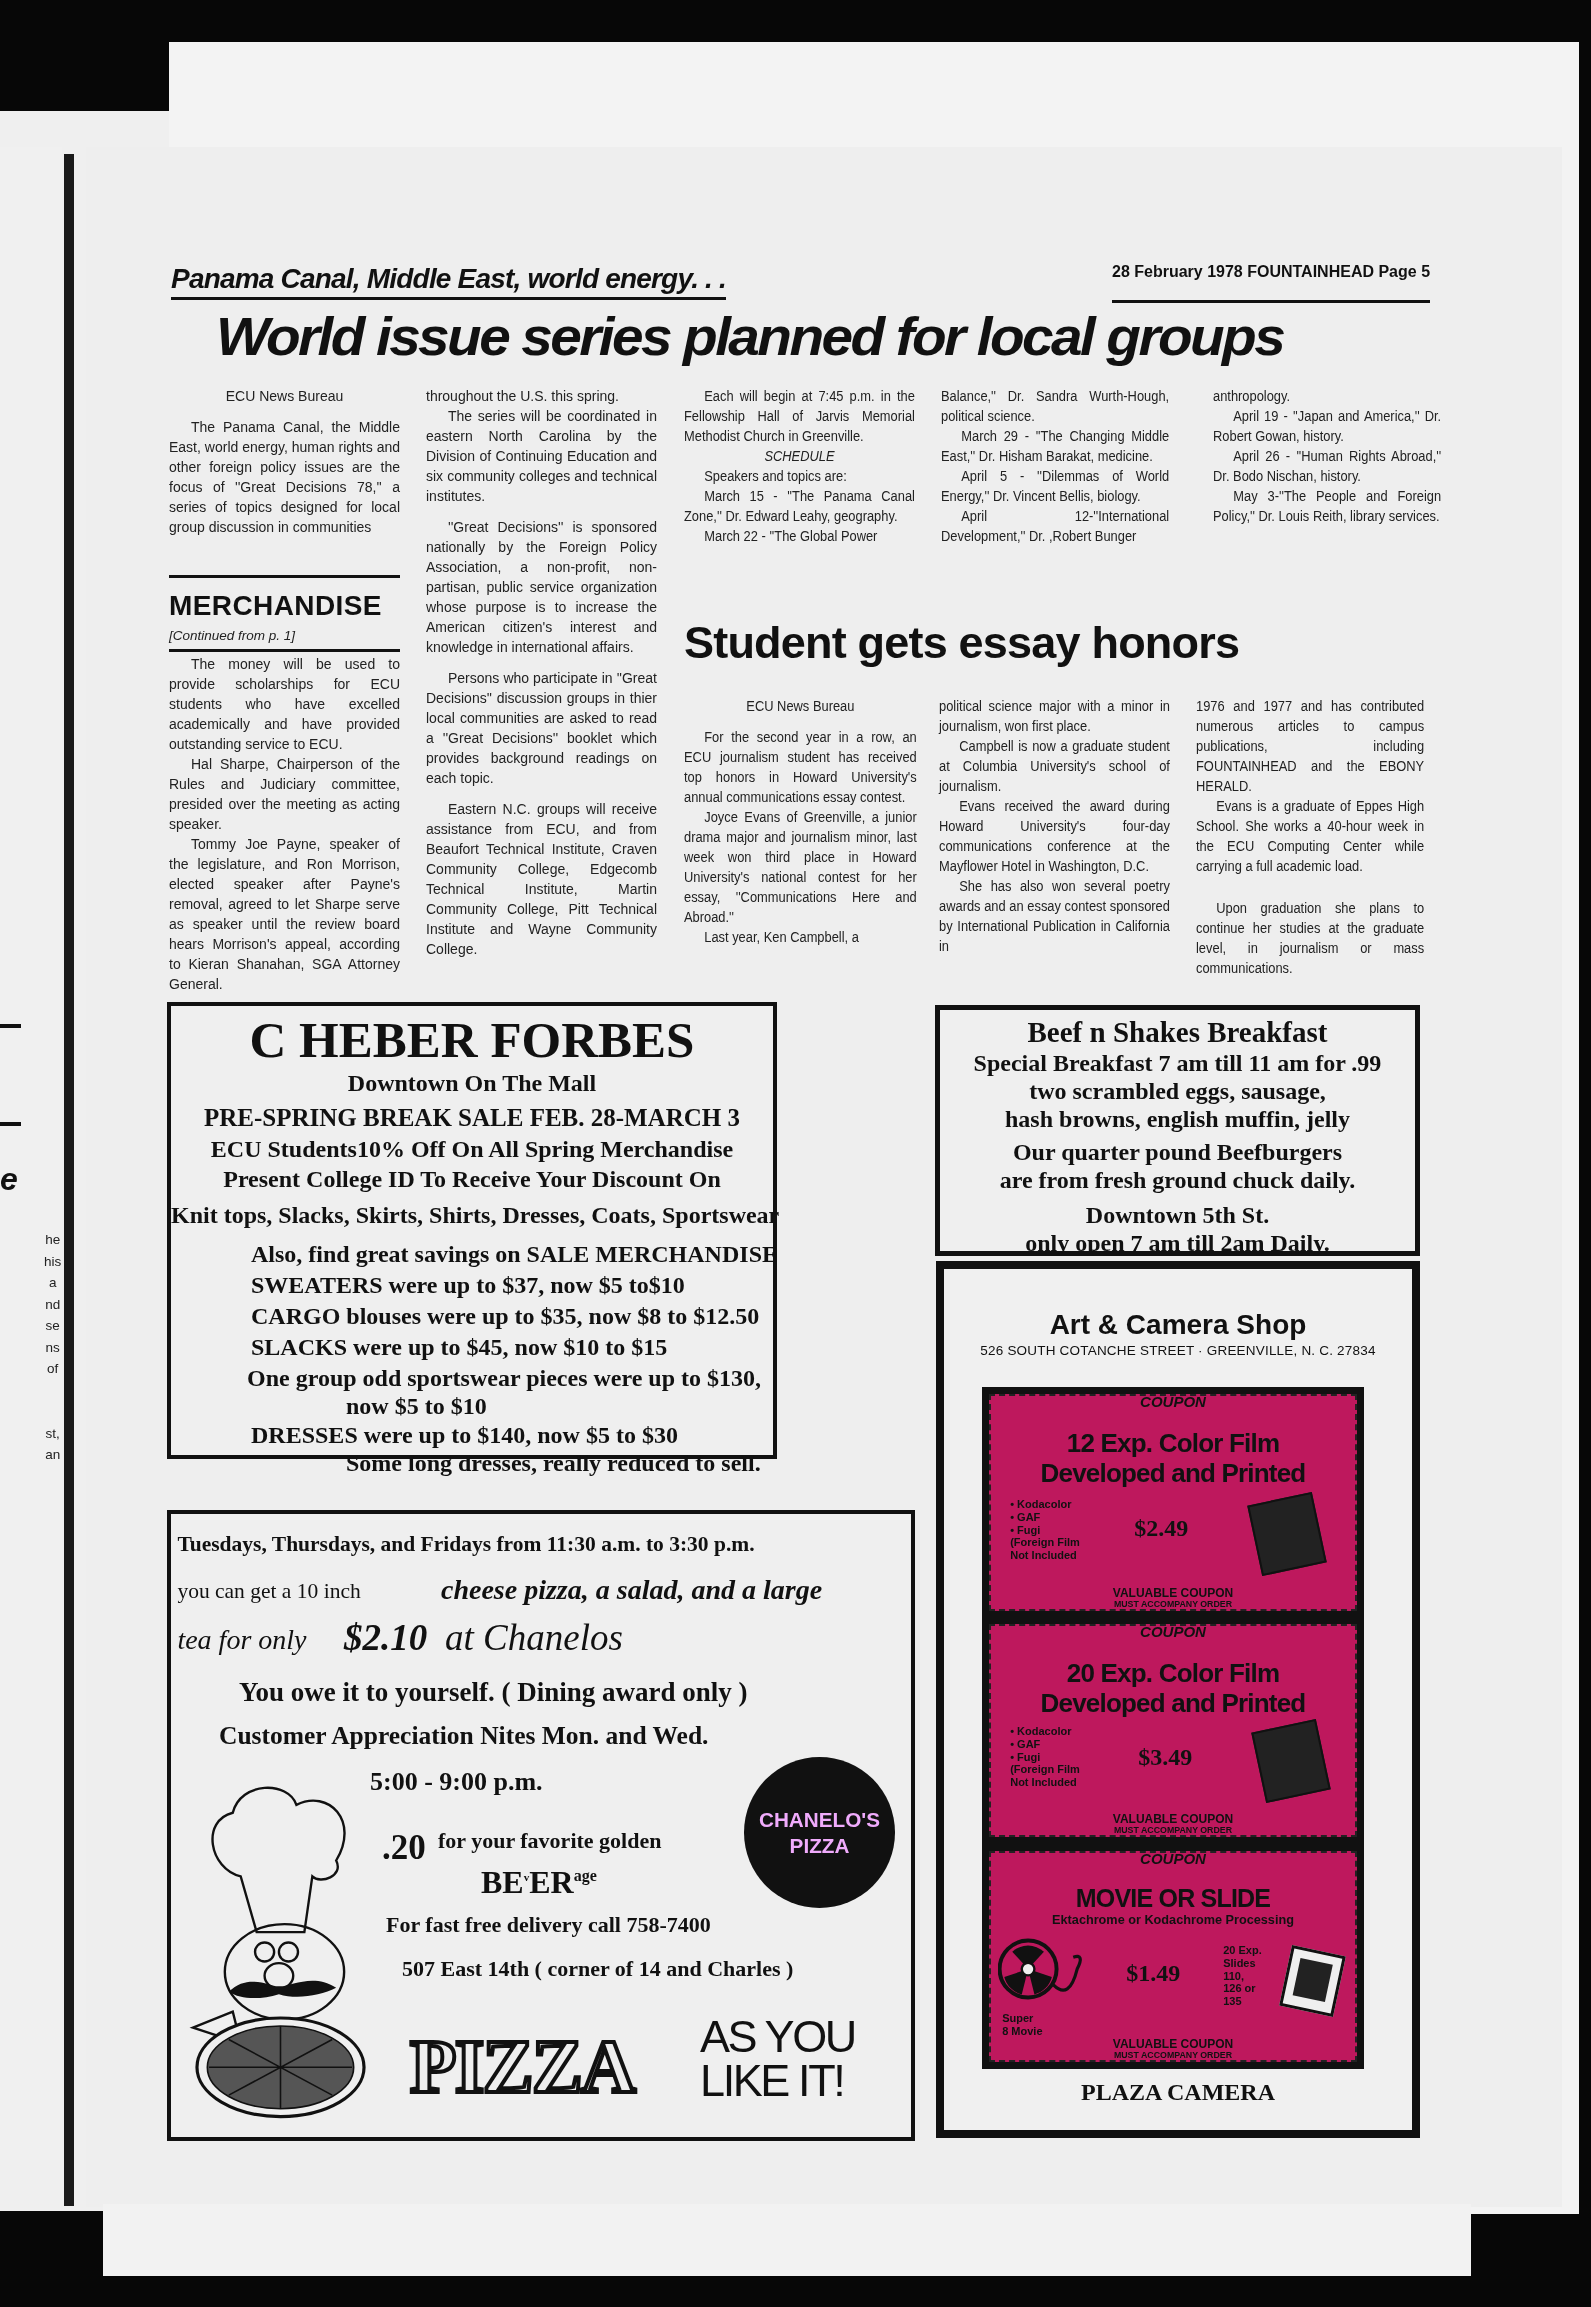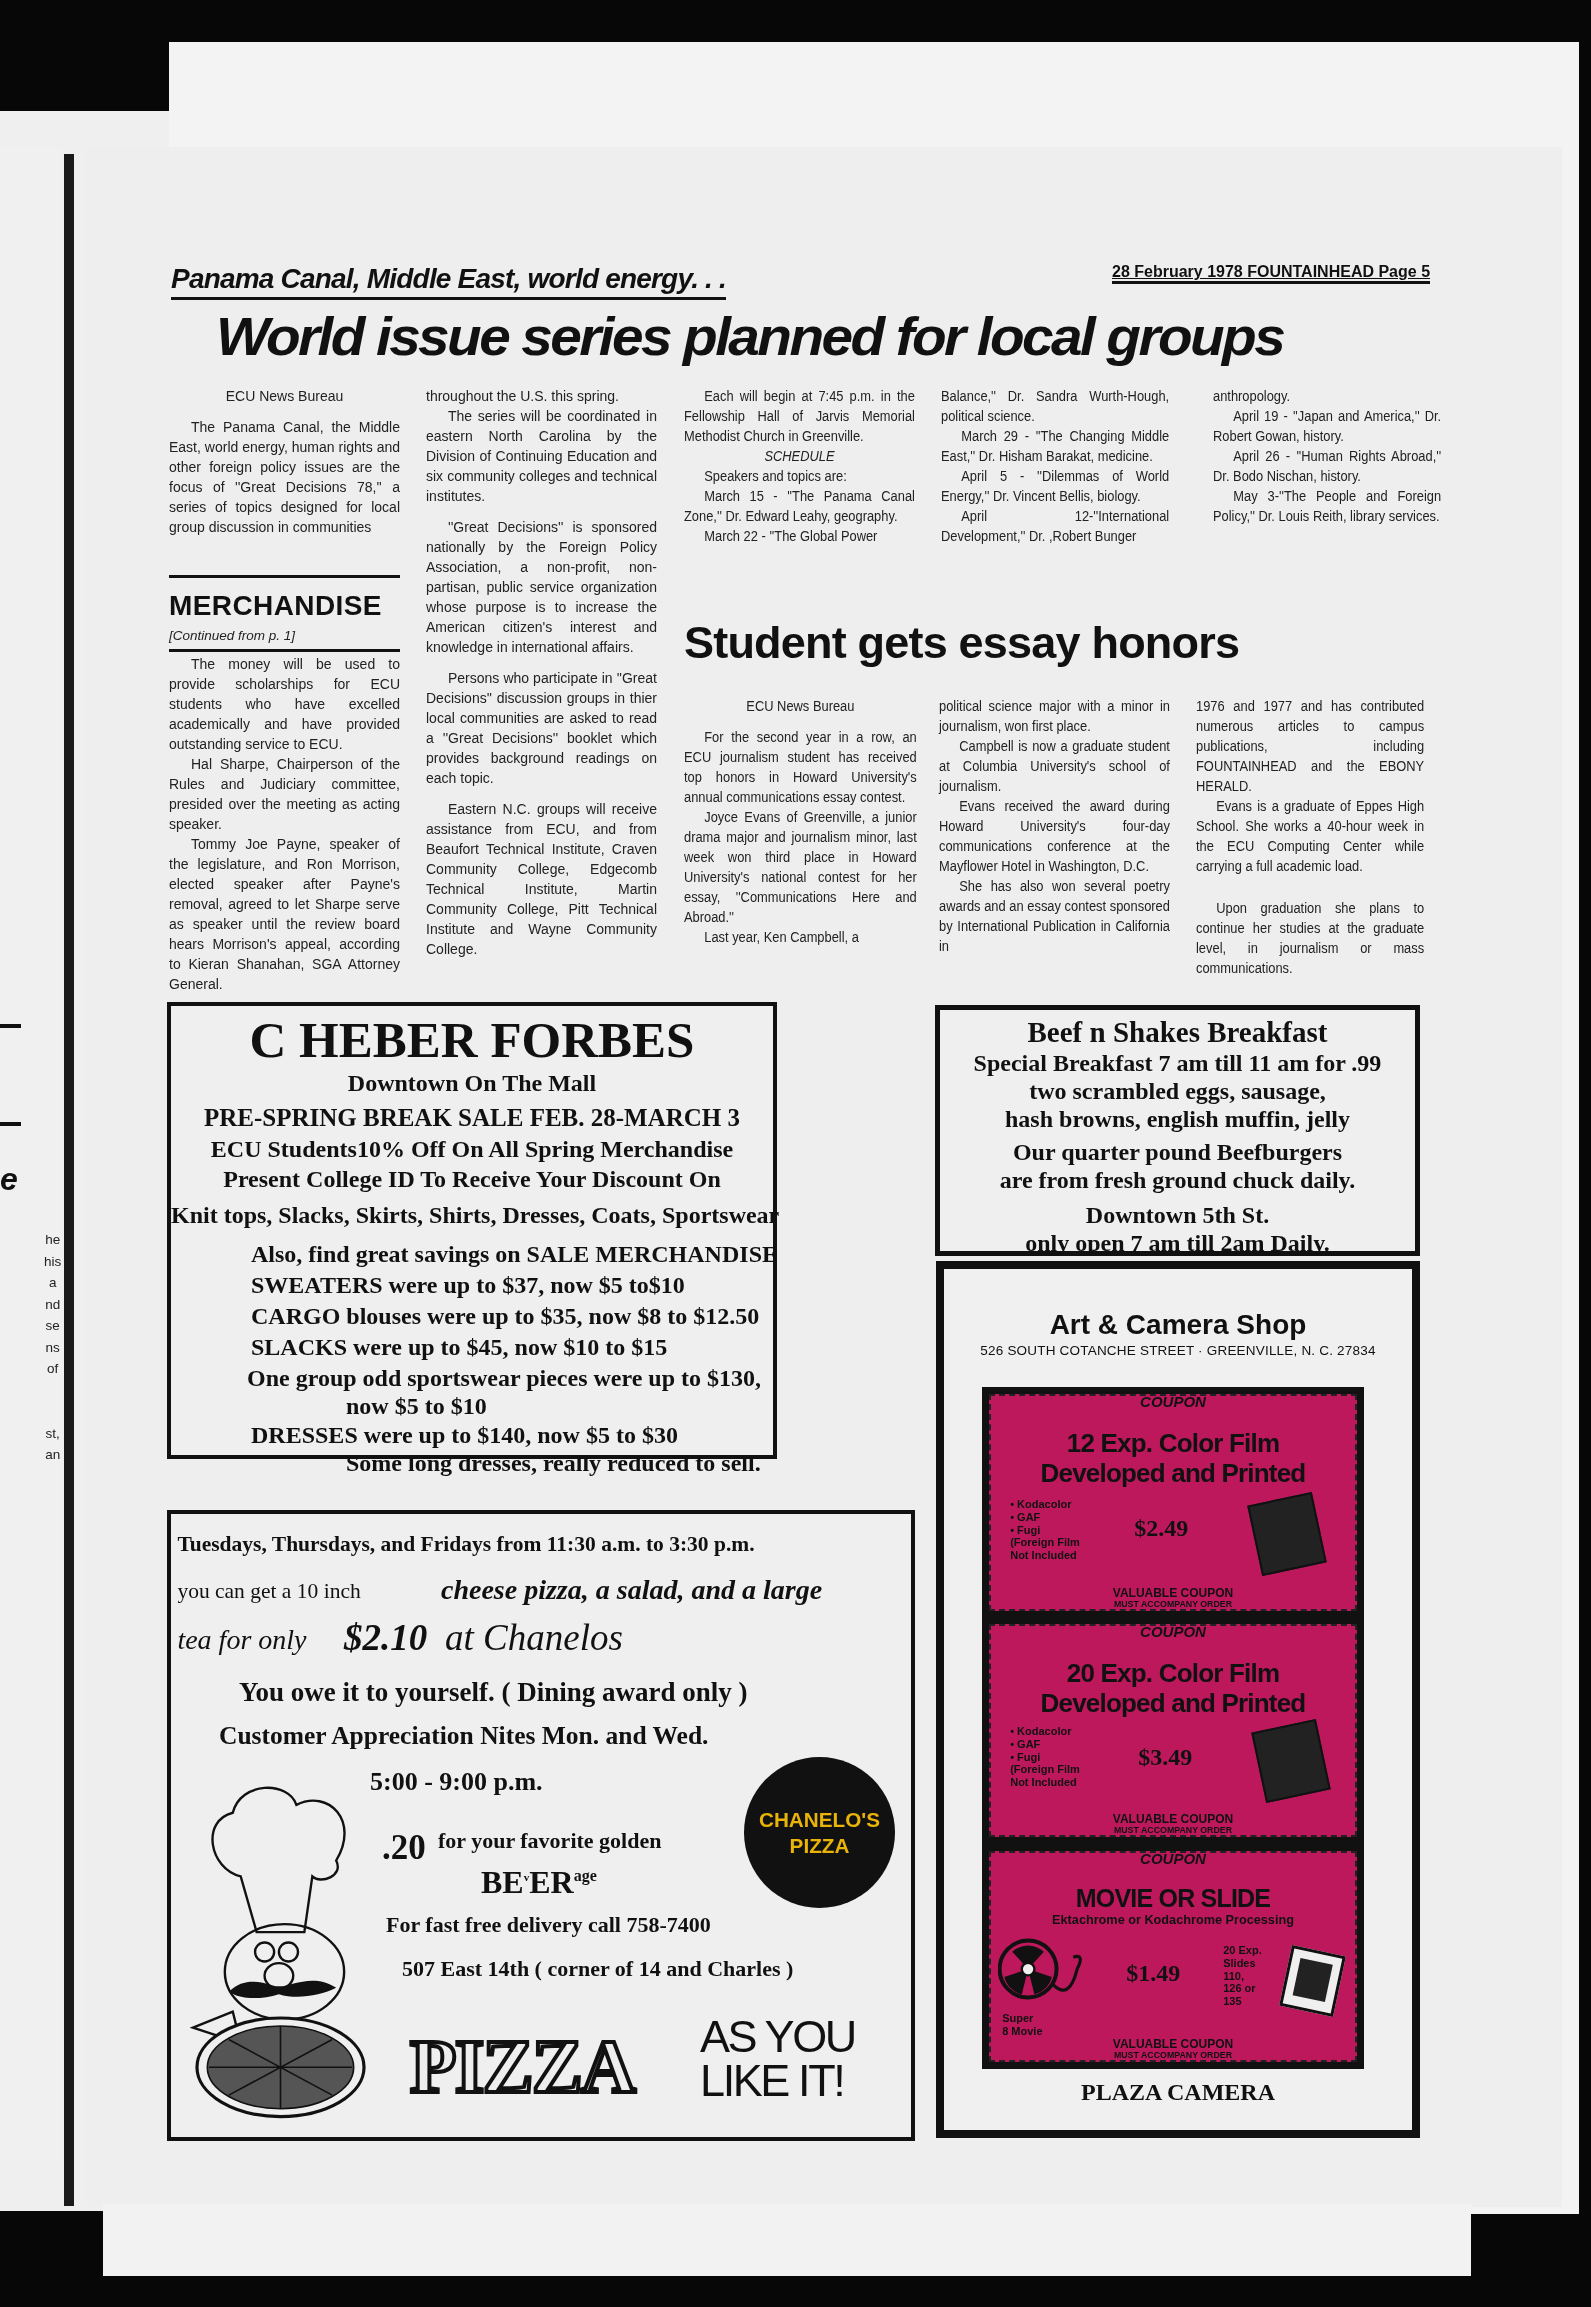--- a/index.html
+++ b/index.html
@@ -11,21 +11,21 @@
   .fold-line { position:absolute; left:64px; top:154px; width:9.5px; height:2052px; background:#1a1a1a; }
   .page { position:absolute; left:86px; top:147px; width:1476px; height:2060px; background:#eeeeee; }
   .bottom-strip { position:absolute; left:103px; top:2204px; width:1368px; height:72px; background:#f2f2f2; }
 
   .left-frag { position:absolute; font-size:13.5px; line-height:21.5px; text-align:center; width:17.5px; overflow:hidden; color:#222;padding-left:44px; }
   .left-rule { position:absolute; left:0; width:20.7px; height:4px; background:#111; }
 
   .kicker { position:absolute; left:171px; top:263px; font-size:28px; font-weight:bold; font-style:italic;
             letter-spacing:-0.8px; border-bottom:3.2px solid #111; padding-bottom:1.6px; }
   .folio { position:absolute; left:1112px; top:263px; font-size:16px; font-weight:bold;
-           border-bottom:3.2px solid #111; padding-bottom:0;text-decoration:underline; }
+           border-bottom:3.2px solid #111; padding-bottom:19px; }
   .headline { position:absolute; left:216px; top:306px; font-size:53px; font-weight:bold; font-style:italic;
               letter-spacing:-2.4px; transform:scaleX(1.07); transform-origin:left; }
 
   .col { position:absolute; font-size:14px; line-height:20px; color:#222; text-align:justify; }
   .col p { margin:0; text-indent:22px; }
   .col .byline { text-indent:0; text-align:center; }
   .col .gap { margin-top:11px; }
   .col.narrow { font-family:"Liberation Sans", sans-serif; transform:scaleX(0.92); transform-origin:left; }
   .col .center-it { text-indent:0; text-align:center; font-style:italic; }
 
@@ -61,21 +61,21 @@
   .coupon-price { position:absolute; font-family:"Liberation Serif", serif; font-size:24px; }
   .coupon-pic { position:absolute; width:62px; height:68px; background:#222; transform:rotate(-12deg); border:2.4px solid #111; }
   .coupon-foot { position:absolute; bottom:-1.6px; left:0; right:0; font-size:12px; line-height:11px; }
   .coupon-foot .s { font-size:8.8px; }
   .plaza { position:absolute; left:0; right:0; bottom:24px; font-size:24px; font-family:"Liberation Serif", serif; }
 
   .ad-pizza { left:167px; top:1510px; width:748px; height:631px; border-width:4.8px; }
   .ad-pizza .l { position:absolute; font-size:23px; }
   .italic { font-style:italic; }
   .chef { position:absolute; left:14.3px; top:259px; width:191px; height:350px; }
-  .logo { position:absolute; left:573px; top:243px; width:151px; height:151px; border-radius:50%; background:#111; color:#eab308;
+  .logo { position:absolute; left:573px; top:243px; width:151px; height:151px; border-radius:50%; background:#111; color:#f0abfc;
           font-family:"Liberation Sans", sans-serif; font-size:20.7px; line-height:25.5px; display:flex; flex-direction:column;
           align-items:center; justify-content:center; }
   .pizza-word { position:absolute; left:239px; top:509px; font-size:76px; font-family:"Liberation Serif", serif;
                 font-weight:bold; color:#eee; -webkit-text-stroke:4px #111; letter-spacing:-1.6px; }
   .asyou { position:absolute; left:529px; top:501px; font-family:"Liberation Sans", sans-serif; font-size:45px; line-height:44px;
            font-weight:normal; text-align:left; letter-spacing:-2.4px; }
 </style>
 </head>
 <body>
 

